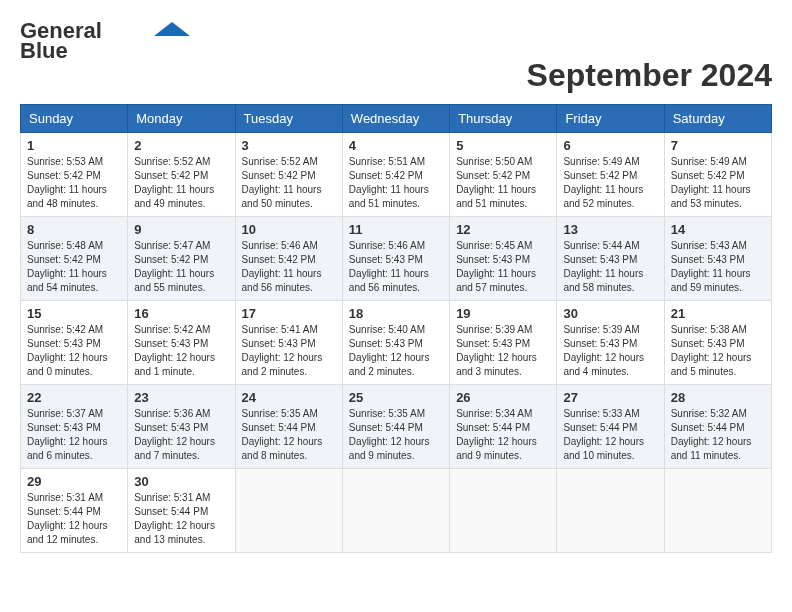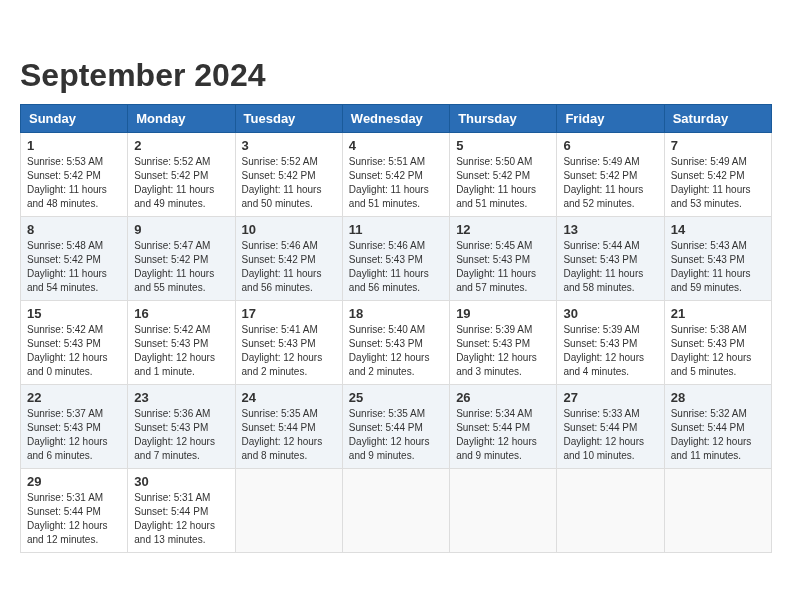--- a/index.html
+++ b/index.html
@@ -49,21 +49,21 @@
     }
     .calendar {
       width: 100%;
       border-collapse: collapse;
       border: 1px solid #ccc;
     }
     .calendar th {
       background: #2a6db5;
       color: #fff;
       font-size: 13px;
-      font-weight: bold;
+      font-weight: normal;
       padding: 6px 8px;
       text-align: left;
       border: 1px solid #1a5a9a;
     }
     .calendar td {
       vertical-align: top;
       padding: 5px 6px;
       font-size: 10px;
       color: #333;
       border: 1px solid #ddd;
@@ -90,20 +90,29 @@
       line-height: 1.4;
     }
     .row-shade td {
       background: #f0f4f8;
     }
   </style>
 </head>
 <body>
 
 <div class="header">
+  <div class="logo">
+    <div style="display:flex; align-items:center;">
+      <span class="logo-text">General</span>
+      <svg class="logo-icon" viewBox="0 0 36 14" xmlns="http://www.w3.org/2000/svg">
+        <polygon points="0,14 18,0 36,14" fill="#1a6bb5"></polygon>
+      </svg>
+    </div>
+    <span class="logo-text blue" style="margin-top:-2px;">Blue</span>
+  </div>
   <div class="title-block">
     <h1>September 2024</h1>
   </div>
 </div>
 
 <table class="calendar">
   <thead>
     <tr>
     <th>Sunday</th>
         <th>Monday</th>

